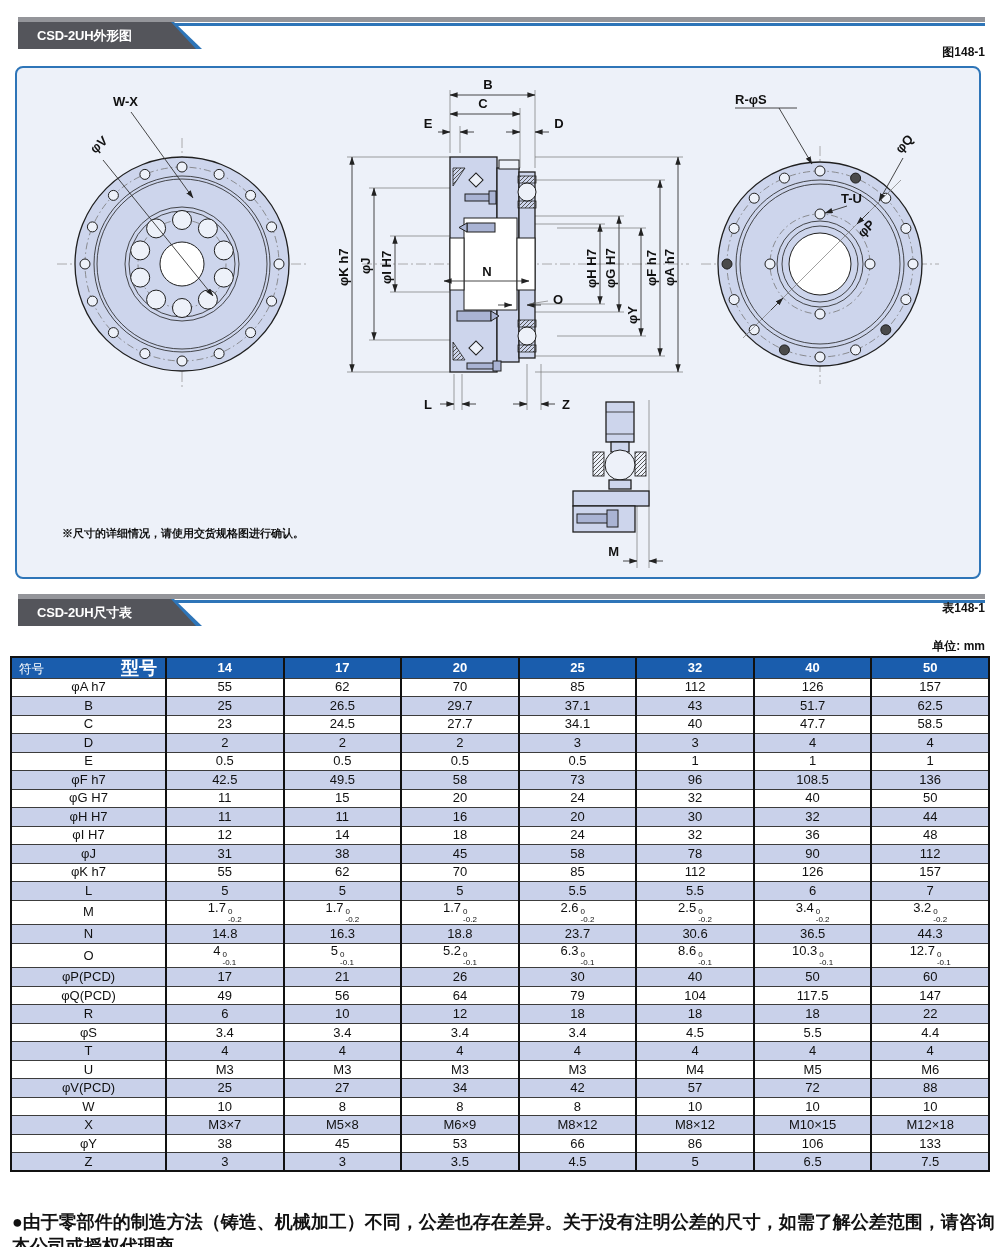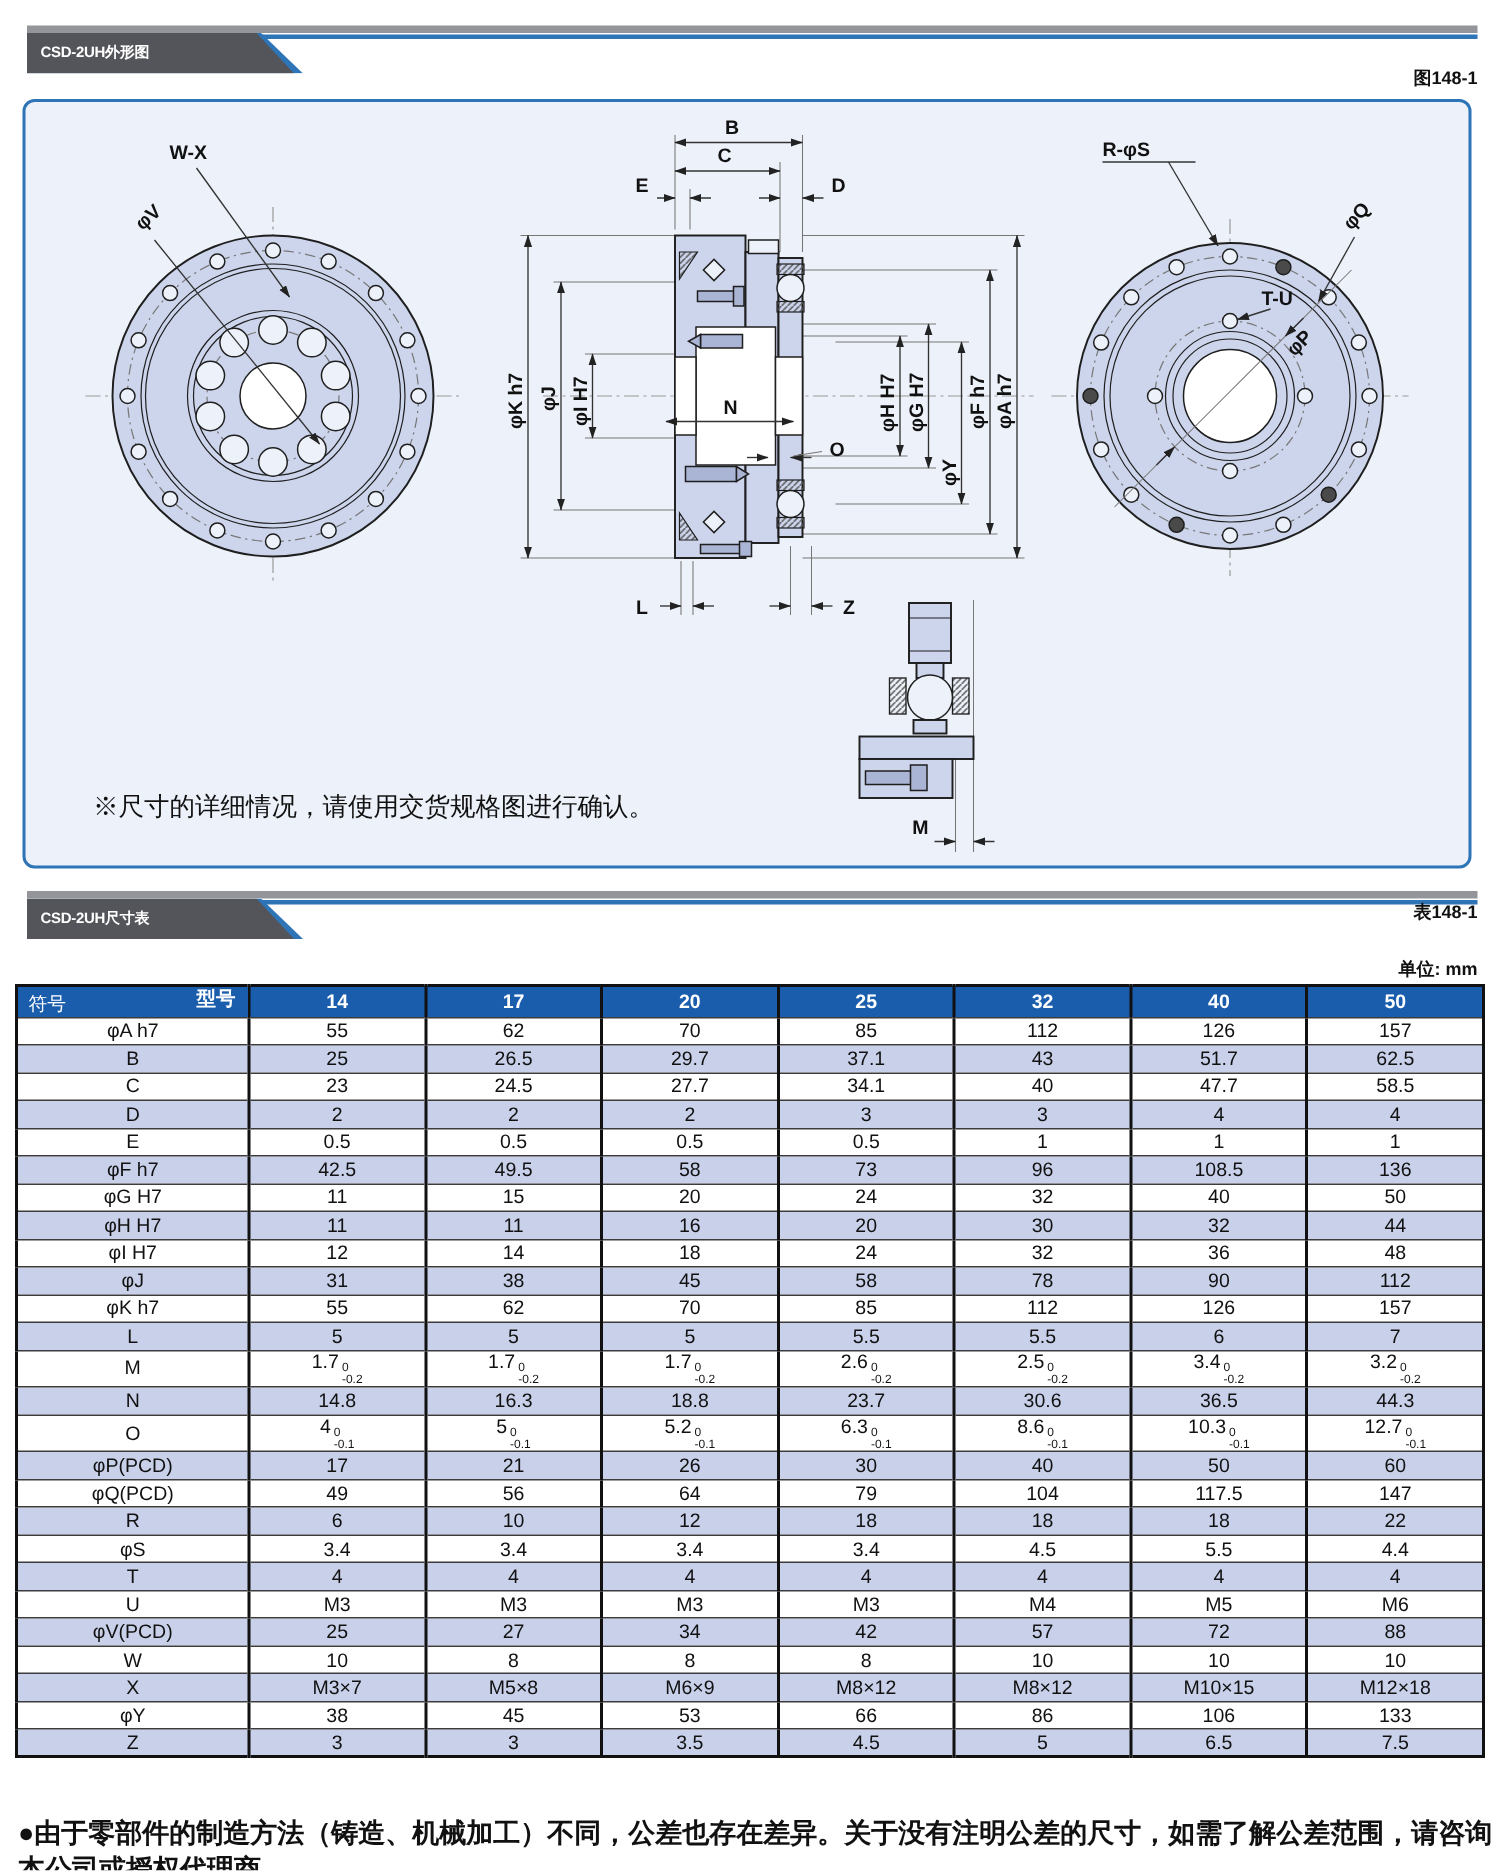--- a/index.html
+++ b/index.html
@@ -12,42 +12,42 @@
   .page{position:relative;width:1000px;height:1247px;background:#fff;overflow:hidden;}
 
   
   .bar-gray{position:absolute;left:18px;width:967px;height:5px;background:var(--bar_gray);}
   .bar-blue{position:absolute;left:18px;width:967px;height:3px;background:var(--accent);}
   .tab{position:absolute;left:18px;width:190px;height:27px;}
   .tab .blue{position:absolute;left:0;top:0;width:184px;height:27px;background:var(--accent);
     clip-path:polygon(0 0,156px 0,184px 27px,0 27px);}
   .tab .dark{position:absolute;left:0;top:0;width:178px;height:27px;background:var(--tab_dark);
     clip-path:polygon(0 0,153px 0,178px 27px,0 27px);
-    color:#fff;font-size:10px;font-weight:bold;line-height:27px;padding-left:9px;letter-spacing:-0.2px;}
+    color:#fff;font-size:13px;font-weight:bold;line-height:27px;padding-left:19px;letter-spacing:-0.2px;}
   .ref{position:absolute;right:15px;font-size:12px;font-weight:bold;}
 
   
   .panel{position:absolute;left:15px;top:66px;width:966px;height:513px;background:var(--panel_bg);
     border:2px solid var(--accent);border-radius:8px;}
   .panel svg{position:absolute;left:0;top:0;}
-  .note{position:absolute;left:45px;top:458px;font-size:17px;font-weight:normal;}
+  .note{position:absolute;left:45px;top:458px;font-size:11px;font-weight:bold;}
 
   
   .unit{position:absolute;right:15px;top:638px;font-size:12px;font-weight:bold;}
   .tablewrap{position:absolute;left:10px;top:656px;width:980px;}
   table.dim{width:100%;border-collapse:collapse;table-layout:fixed;border:2px solid #111;}
   table.dim col.c0{width:155px;}
   table.dim th,table.dim td{border-left:2px solid #111;border-top:1px solid #3c3c3c;
     text-align:center;vertical-align:middle;padding:0;height:18.5px;font-size:13px;line-height:1.05;}
   table.dim thead th{background:var(--header_blue);color:#fff;font-weight:bold;height:21px;border-top:none;}
   table.dim tbody tr.alt{background:var(--row_alt);}
   table.dim tbody th{font-weight:normal;}
   th.corner{position:relative;background:var(--header_blue);
     background-image:linear-gradient(to bottom right,transparent calc(50% - 13px),transparent calc(50% - 1px),rgba(255,255,255,.9) calc(50% - 1px),rgba(255,255,255,.9) calc(50% + 1px),transparent calc(50% + 1px));}
-  th.corner .c-tr{position:absolute;top:1px;right:8px;font-size:13px;font-weight:bold;color:#fff;margin-left:36px;}
+  th.corner .c-tr{position:absolute;top:1px;right:8px;font-size:18px;font-weight:bold;color:#fff;margin-left:36px;}
   th.corner .c-bl{position:absolute;bottom:1px;left:7px;font-size:12.5px;font-weight:normal;color:#fff;}
   .tol{display:inline-flex;flex-direction:column;font-size:8px;line-height:1.04;margin-left:2px;
     vertical-align:-2px;text-align:left;font-weight:normal;}
   .footer-note{position:absolute;left:12px;top:1210px;font-size:18px;font-weight:bold;}
 
   
   .outline{fill:var(--draw_fill);stroke:#1f1f1f;stroke-width:1.3;}
   .thinline{fill:none;stroke:#1f1f1f;stroke-width:0.8;}
   .whitecut{fill:#fff;stroke:#1f1f1f;stroke-width:1;}
   .dim{stroke:#333;stroke-width:0.9;fill:none;}

